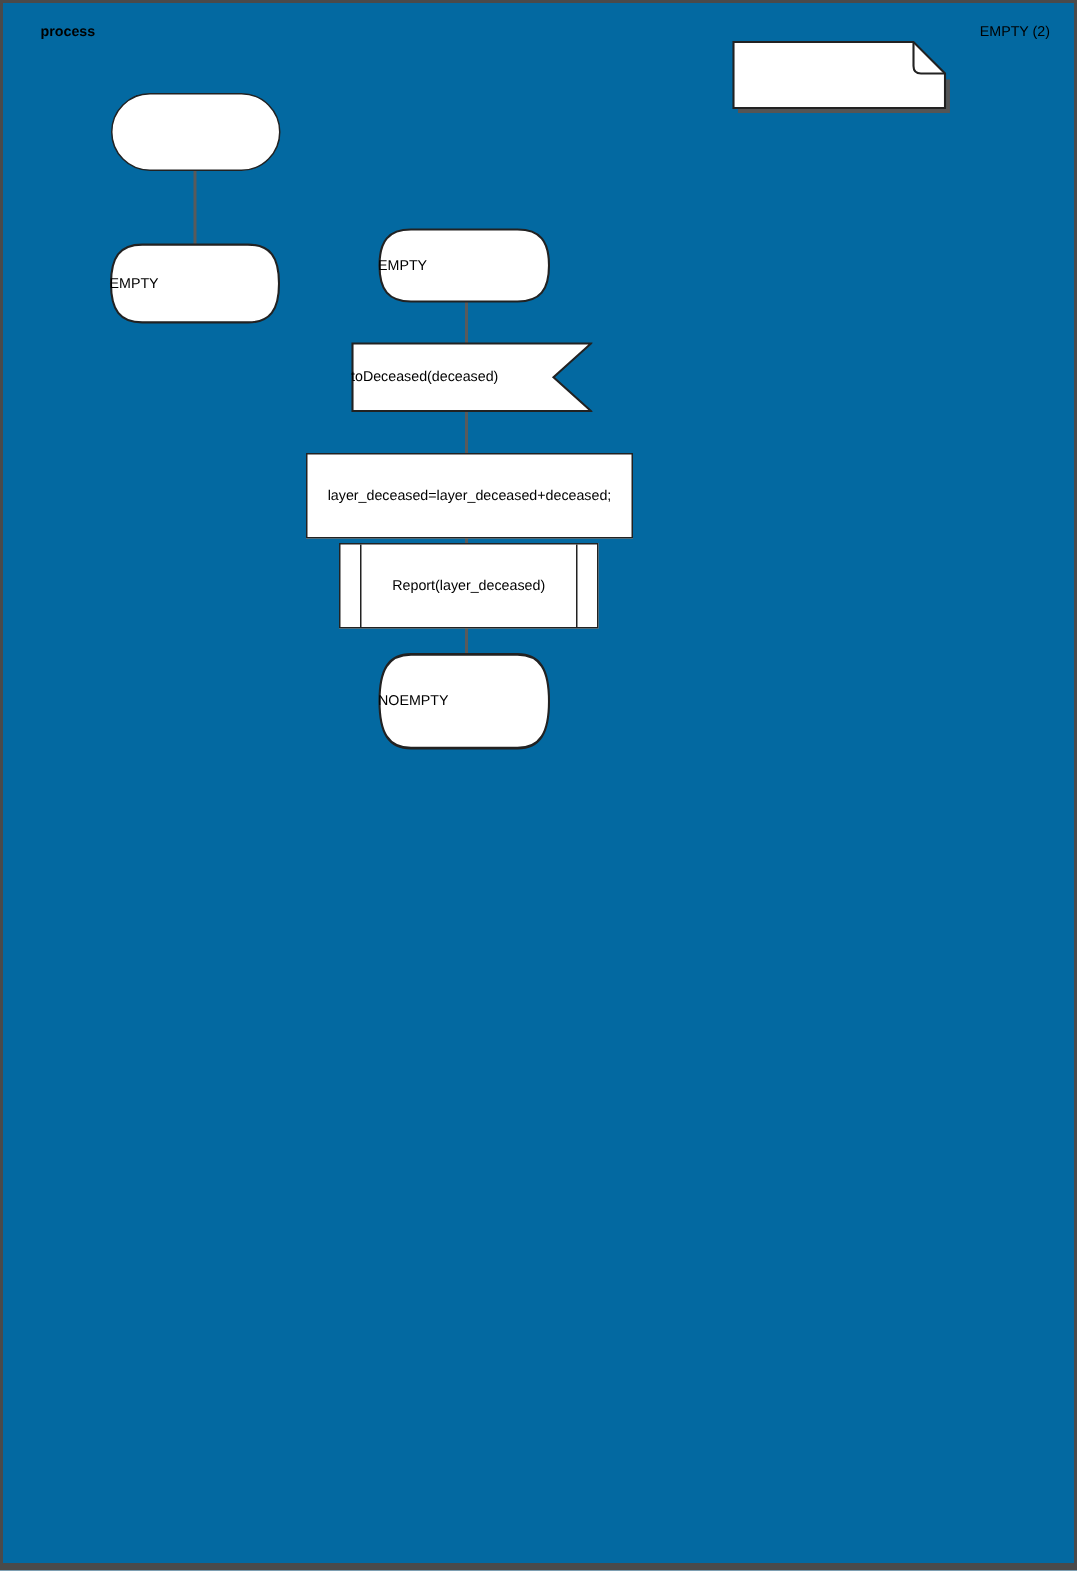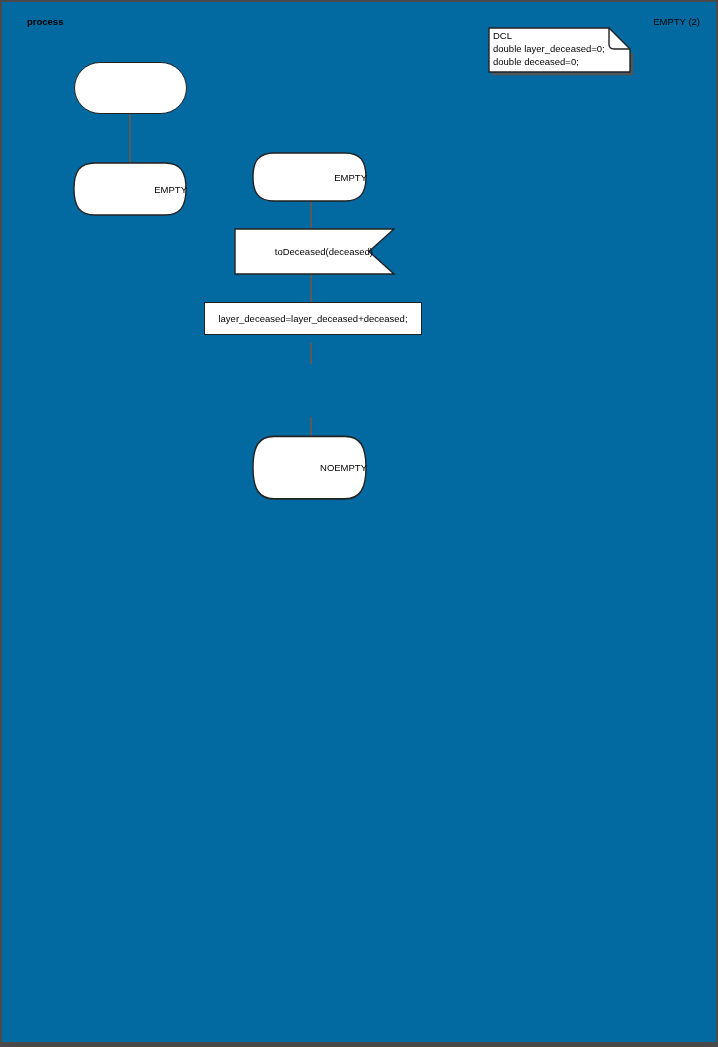--- a/index.html
+++ b/index.html
@@ -26,21 +26,21 @@
     font-size: 9.5px;
     white-space: nowrap;
   }
   .kind { font-weight: bold; }
 
   
   .shape {
     position: absolute;
     display: flex;
     align-items: center;
-    justify-content: flex-end;
+    justify-content: flex-start;
     text-align: center;
     font-size: 9.5px;
     background: transparent;
   }
   .shape .lbl { position: relative; z-index: 3; white-space: nowrap; }
   .shape svg { position: absolute; left: 0; top: 0; width: 100%; height: 100%; z-index: 1; }
 
   
   .start-symbol {
     position: absolute;
@@ -105,25 +105,20 @@
   <span class="abs hdr-text kind" style="left:25px; top:14px;">process</span>
   <span class="abs hdr-text" style="left:88px; top:14px;margin-top:46px;">PDeath</span>
   <span class="abs hdr-text" style="right:16px; top:14px;text-align:right;">EMPTY (2)</span>
 
   <div class="note" style="left:486px; top:25px; width:148px; height:50px;">
     <svg width="148" height="50" viewBox="0 0 148 50">
       <path d="M4 47 L144 47 L144 26" fill="none" stroke="#555555" stroke-width="2.6"></path>
       <path d="M1 1 H121 L142 22 V45 H1 Z" fill="#ffffff" stroke="#222222" stroke-width="1.4"></path>
       <path d="M121 1 V17 Q121 22 126 22 H142" fill="none" stroke="#222222" stroke-width="1.4"></path>
     </svg>
-    <div class="note-text">
-      <div>DCL</div>
-      <div>double layer_deceased=0;</div>
-      <div>double deceased=0;</div>
-    </div>
   </div>
 
   <div class="connector" style="left:127px; top:111px; height:51px;"></div>
   <div class="connector" style="left:308px; top:198px; height:30px;"></div>
   <div class="connector" style="left:308px; top:271px; height:31px;"></div>
   <div class="connector" style="left:308px; top:341px; height:21px;"></div>
   <div class="connector" style="left:308px; top:415px; height:20px;"></div>
 
   <div class="start-symbol" style="left:72px; top:60px; width:113px; height:52px;"></div>
 
@@ -141,24 +136,29 @@
     <span class="lbl">EMPTY</span>
   </div>
 
   <div class="shape" style="left:232px; top:226px; width:161px; height:47px;">
     <svg viewBox="0 0 161 47" preserveAspectRatio="none">
       <path d="M1 1 H160 L135 23.5 L160 46 H1 Z" fill="#ffffff" stroke="#222222" stroke-width="1.4"></path>
     </svg>
     <span class="lbl" style="margin-right:22px;">toDeceased(deceased)</span>
   </div>
 
-  <div class="task-box" style="left:202px; top:300px; width:218px; height:33px;text-align:right;">
+  <div class="task-box" style="left:202px; top:300px; width:218px; height:57px;text-align:right;">
     <span>layer_deceased=layer_deceased+deceased;</span>
   </div>
 
+  <div class="proc-box" style="left:224px; top:360px; width:173px; height:57px;">
+    <div class="proc-line left"></div>
+    <div class="proc-line right"></div>
+    <span>Report(layer_deceased)</span>
+  </div>
 
   <div class="shape" style="left:250px; top:433px; width:115px; height:65px;">
     <svg viewBox="0 0 115 52" preserveAspectRatio="none">
       <path d="M22 1 H93 C108 1 114 9 114 26 C114 43 108 51 93 51 H22 C7 51 1 43 1 26 C1 9 7 1 22 1 Z" fill="#ffffff" stroke="#222222" stroke-width="1.4"></path>
     </svg>
     <span class="lbl">NOEMPTY</span>
   </div>
 
 </div>
 

